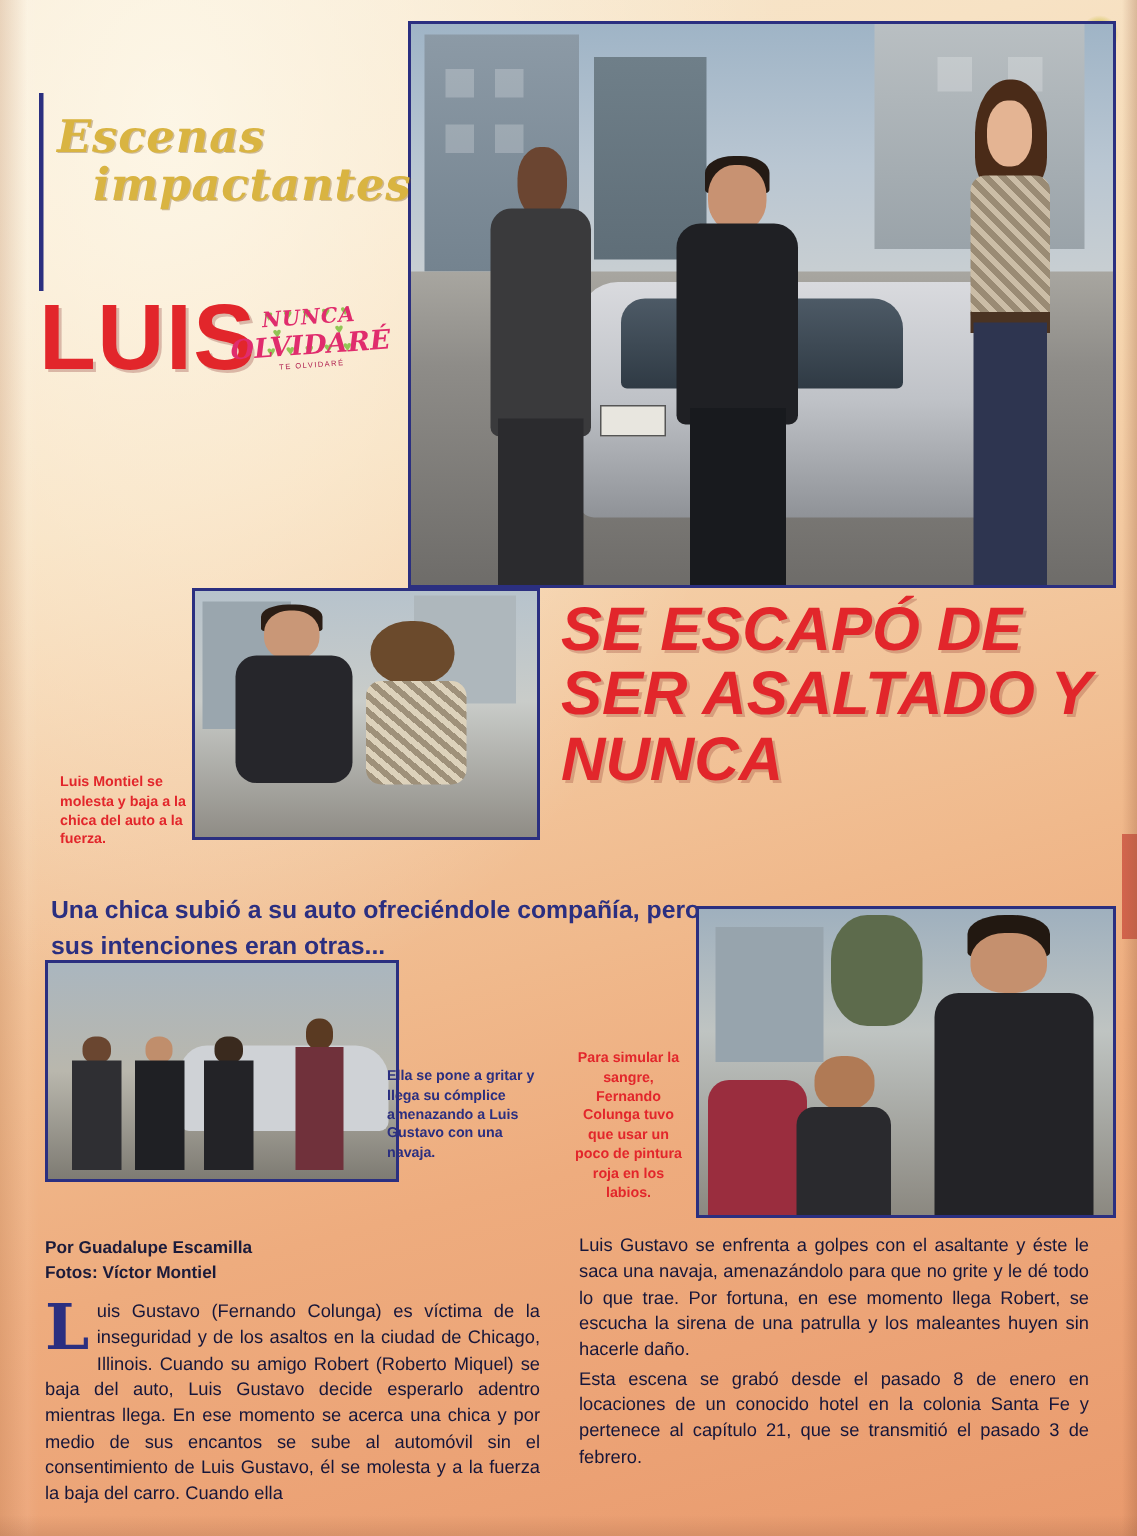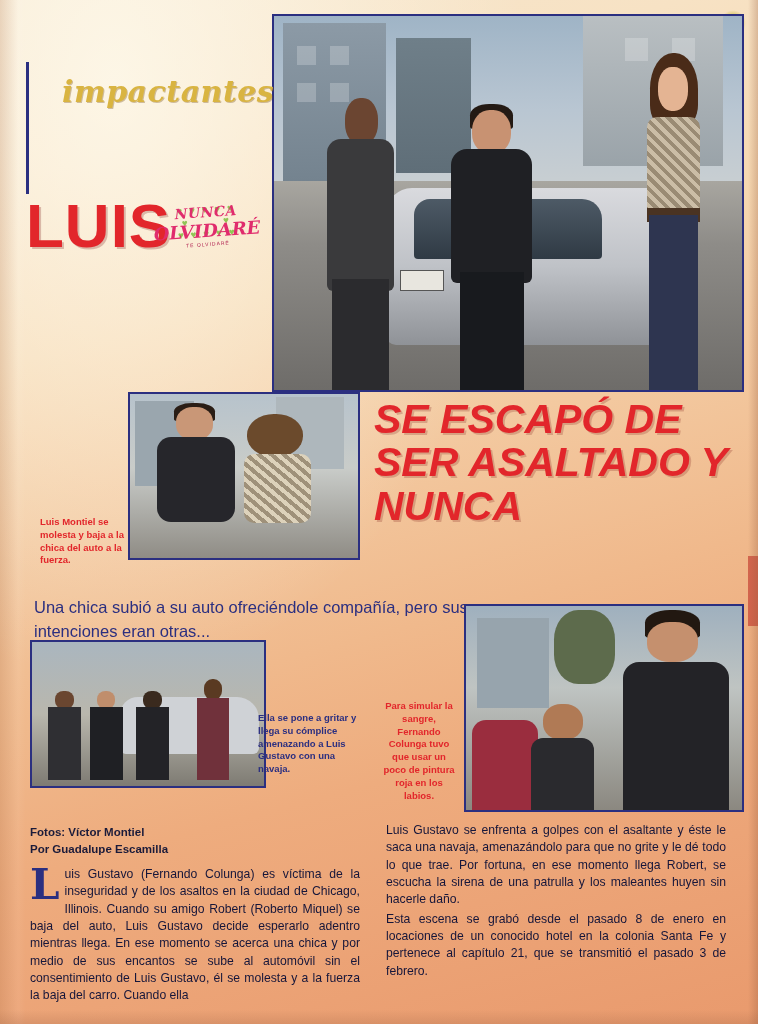--- a/index.html
+++ b/index.html
@@ -295,21 +295,21 @@
     color: #e2262b;
     font-size: 9.5px;
     line-height: 1.35;
     font-weight: bold;
   }
 
   .deck {
     position: absolute;
     left: 34px; top: 596px; width: 440px;
     color: #2b2f80;
-    font-weight: normal;
+    font-weight: bold;
     font-size: 16.5px;
     line-height: 1.45;
   }
 
   .cap-action {
     position: absolute;
     left: 258px; top: 712px; width: 100px;
     color: #2b2f80;
     font-size: 9.5px;
     line-height: 1.35;
@@ -414,20 +414,21 @@
           <div class="face"></div>
           <div class="top"></div>
         <div class="belt"></div>
           <div class="jeans"></div>
       </div>
     </div>
   </div>
 
   <div class="rule-v"></div>
   <div class="escenas">
+    <span>Escenas</span>
     <span class="l2">impactantes</span>
   </div>
 
   <div class="big-name">
     <span>LUIS</span>
   </div>
 
   <div class="logo-novela">
     <div class="hearts">♥ ♥ ♥ ♥ ♥<br>♥ &nbsp; &nbsp; &nbsp; ♥<br>♥ ♥ ♥ ♥ ♥</div>
     <div class="nunca">NUNCA</div>
@@ -494,22 +495,22 @@
       <div class="man2">
           <div class="hair"></div>
           <div class="head"></div>
           <div class="body"></div>
         </div>
     </div>
   </div>
   <div class="cap-right">Para simular la sangre, Fernando Colunga tuvo que usar un poco de pintura roja en los labios.</div>
 
   <div class="byline">
+    <div>Por Guadalupe Escamilla</div>
     <div>Fotos: Víctor Montiel</div>
-    <div>Por Guadalupe Escamilla</div>
   </div>
 
   <div class="col-left">
     <span class="dropcap">L</span><span>uis Gustavo (Fernando Colunga) es víctima de la inseguridad y de los asaltos en la ciudad de Chicago, Illinois. Cuando su amigo Robert (Roberto Miquel) se baja del auto, Luis Gustavo decide esperarlo adentro mientras llega. En ese momento se acerca una chica y por medio de sus encantos se sube al automóvil sin el consentimiento de Luis Gustavo, él se molesta y a la fuerza la baja del carro. Cuando ella</span>
   </div>
 
   <div class="col-right">
     <p>Luis Gustavo se enfrenta a golpes con el asaltante y éste le saca una navaja, amenazándolo para que no grite y le dé todo lo que trae. Por fortuna, en ese momento llega Robert, se escucha la sirena de una patrulla y los maleantes huyen sin hacerle daño.</p>
     <p>Esta escena se grabó desde el pasado 8 de enero en locaciones de un conocido hotel en la colonia Santa Fe y pertenece al capítulo 21, que se transmitió el pasado 3 de febrero.</p>
   </div>

